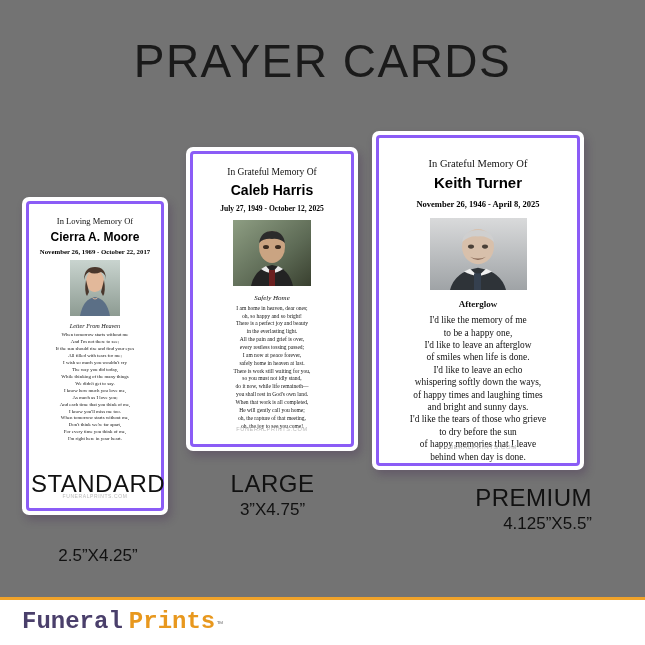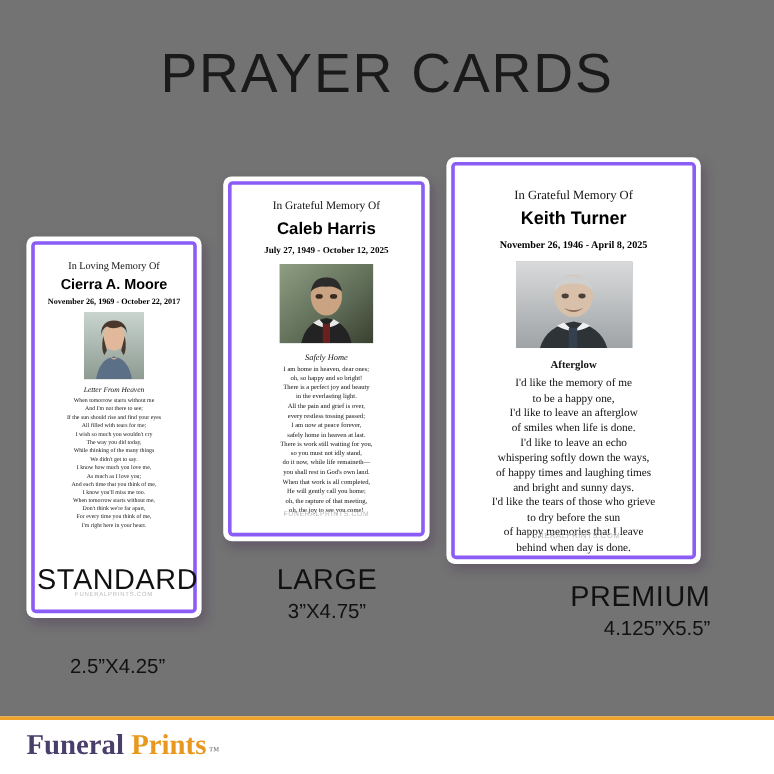--- a/index.html
+++ b/index.html
@@ -148,21 +148,21 @@
     align-items: center;
   }
   #bottom-bar .rule {
     position: absolute; left: 0; top: 0; width: 645px; height: 3px;
     background: #f0a32a;
   }
   .brand {
     margin-left: 22px;
     display: flex;
     align-items: baseline;
-    font-family: Liberation Serif, serif;
+    font-family: Liberation Mono, monospace;
     font-size: 24px;
     font-weight: bold;
   }
   .brand .word1 { color: #4a3f6b; }
   .brand .word2 { color: #e8981e; margin-left: 6px; }
   .brand .tm { color: #7a7a7a; font-size: 9px; margin-left: 2px; font-weight: normal; }
 </style>
 </head>
 <body>
 

